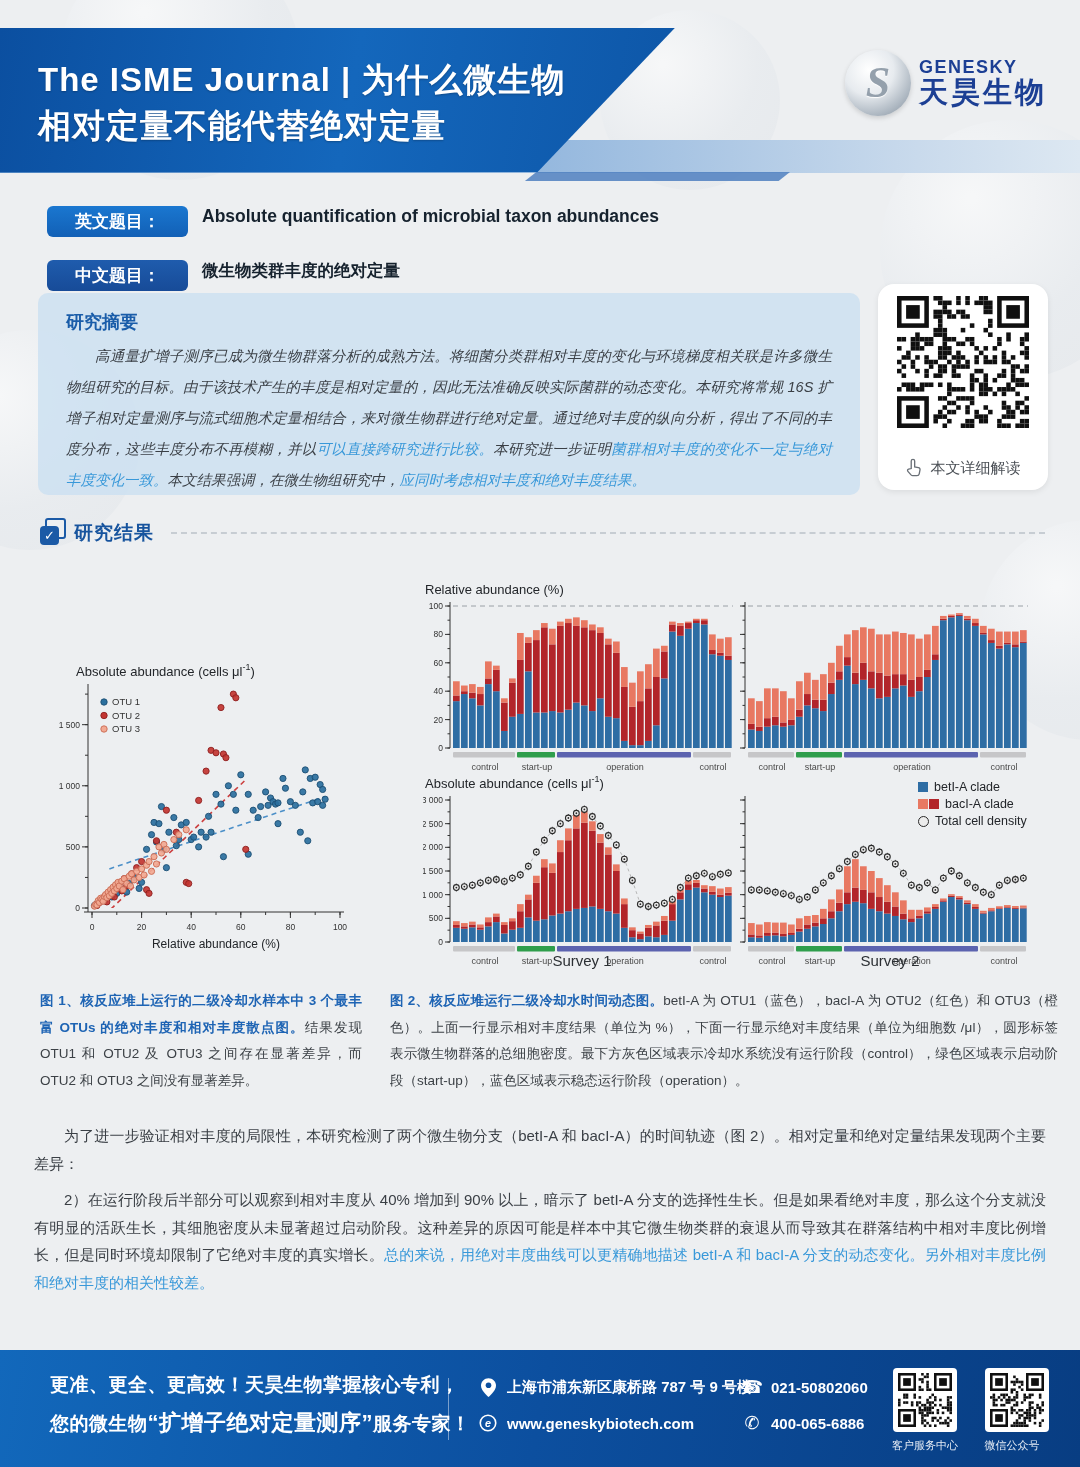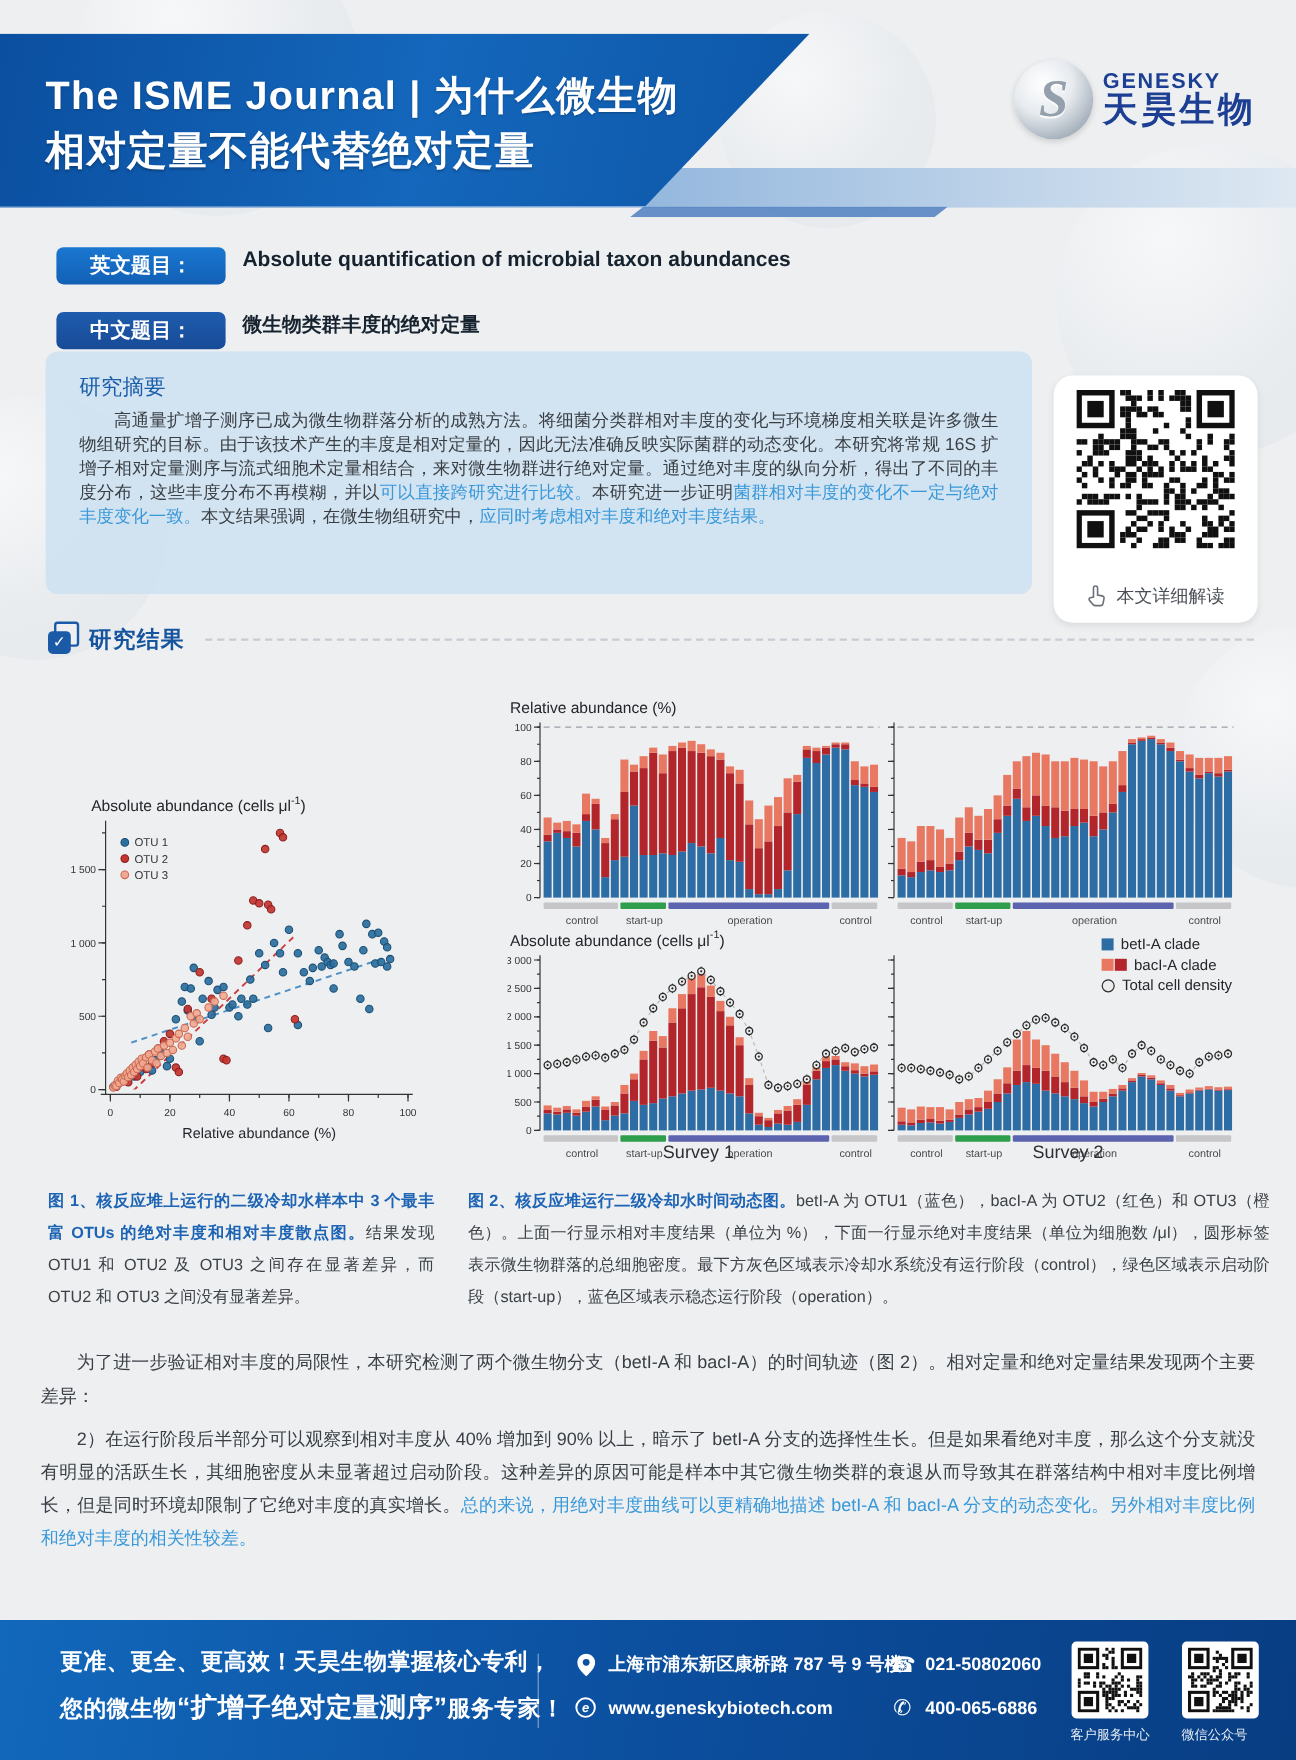--- a/index.html
+++ b/index.html
@@ -20,27 +20,27 @@
   .logo-cn{font-size:29px;font-weight:bold;color:#1c3f94;letter-spacing:3px;}
   
   .pill{display:inline-flex;align-items:center;color:#fff;font-weight:bold;font-size:17px;border-radius:6px;padding:4px 28px;margin-top:10px;}
   .pill-en{background:linear-gradient(180deg,#1a77d0,#1260b6);}
   .pill-cn{background:linear-gradient(180deg,#1f5cad,#174b98);}
   .title-row{display:flex;align-items:center;gap:14px;}
   .title-val-en{font-size:17.5px;font-weight:bold;color:#16222e;}
   .title-val-cn{font-size:16.5px;font-weight:bold;color:#16222e;}
   
   .abstract-card{top:293px;left:38px;width:822px;height:202px;background:rgba(203,224,241,.8);border-radius:10px;}
-  .abstract-h{position:absolute;top:17px;left:28px;font-size:18px;font-weight:normal;color:#1a5da9;}
-  .abstract-p{position:absolute;top:48px;left:28px;width:766px;font-size:14.5px;line-height:20px;color:#3a3f45;text-indent:2em;text-align:justify;}
+  .abstract-h{position:absolute;top:17px;left:28px;font-size:18px;font-weight:bold;color:#1a5da9;}
+  .abstract-p{position:absolute;top:48px;left:28px;width:766px;font-size:14.5px;line-height:31px;color:#3a3f45;text-indent:2em;text-align:justify;font-style:italic;}
   .seg-blue{color:#3898d9;}
   .seg-boldblue{color:#1e64b4;font-weight:bold;}
   .seg-big{font-size:22px;font-weight:bold;}
   
-  .qr-card{top:284px;left:878px;width:170px;height:206px;background:#fff;border-radius:16px;box-shadow:0 2px 6px rgba(0,0,0,.08);margin-top:29px;}
+  .qr-card{top:284px;left:878px;width:170px;height:206px;background:#fff;border-radius:16px;box-shadow:0 2px 6px rgba(0,0,0,.08);}
   .qr-card svg.qr{position:absolute;top:12px;left:19px;}
   .qr-cap{position:absolute;bottom:12px;left:0;width:100%;display:flex;align-items:center;justify-content:center;gap:7px;color:#4a4f55;font-size:15px;}
   
   .res-hdr{top:520px;left:40px;width:1005px;display:flex;align-items:center;gap:11px;}
   .chk{position:relative;width:23px;height:23px;}
   .chk .back{position:absolute;top:-4px;left:5px;width:17px;height:17px;border:2.5px solid #1b5aa6;border-radius:3px;background:#edeff1;}
   .chk .front{position:absolute;bottom:0;left:0;width:19px;height:19px;background:#1b5aa6;border-radius:4px;color:#fff;font-size:13px;font-weight:bold;display:flex;align-items:center;justify-content:center;}
   .res-title{font-size:19px;font-weight:bold;color:#17549e;letter-spacing:1px;}
   .res-dash{flex:1;border-top:2px dashed #c7cdd3;margin-left:6px;}
   

